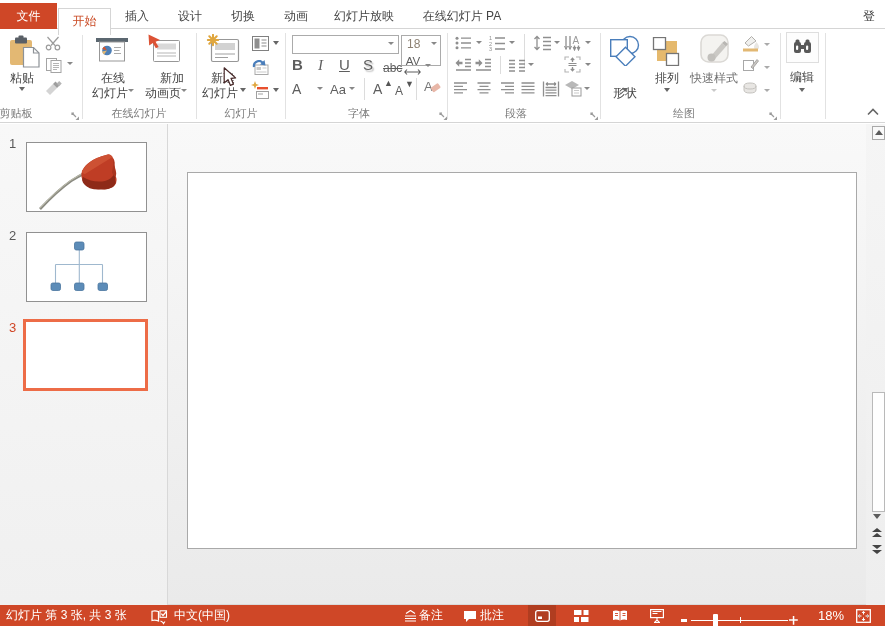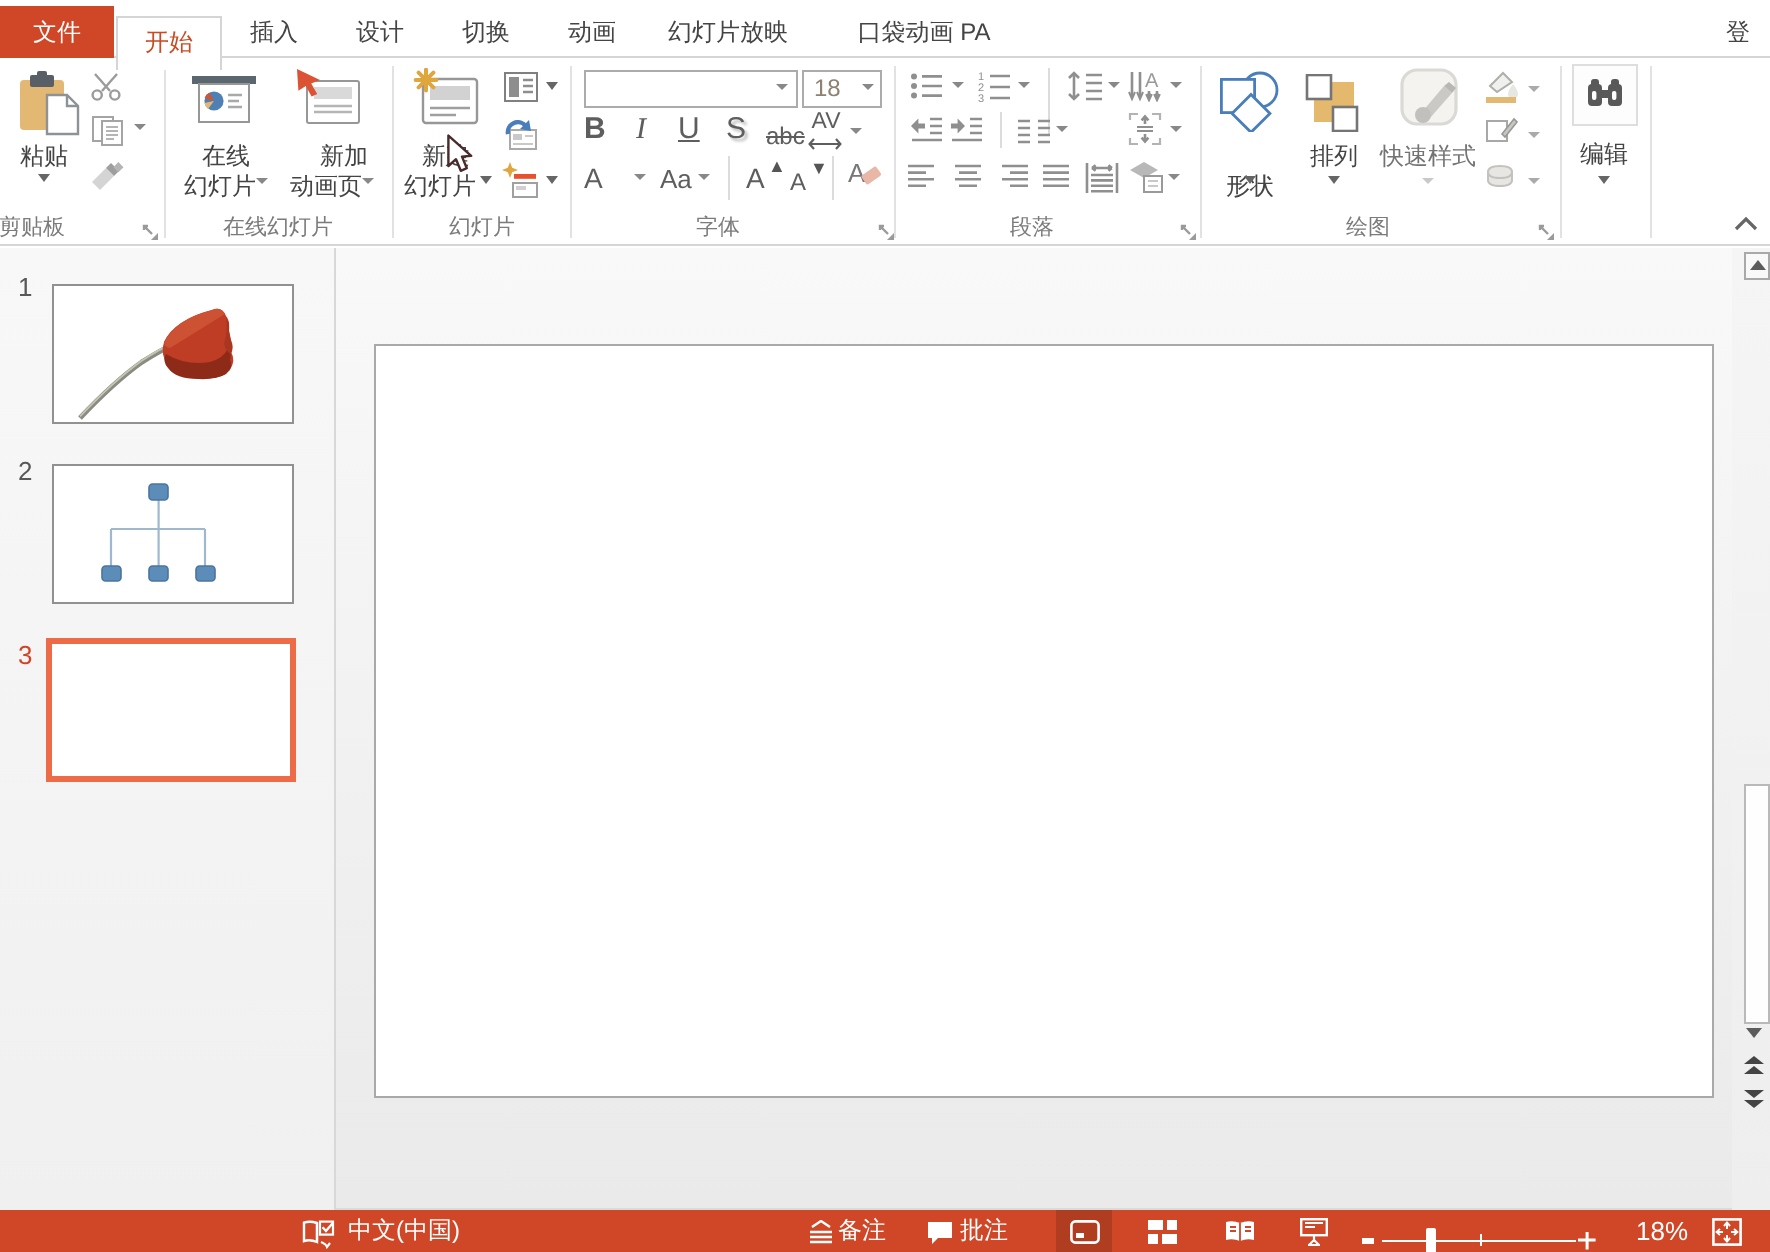--- a/index.html
+++ b/index.html
@@ -37,21 +37,21 @@
 <body>
 <div id="win">
   <div id="tabbar">
     <div id="filetab">文件</div>
     <div id="hometab">开始</div>
     <div class="tab" style="left:137px">插入</div>
     <div class="tab" style="left:190px">设计</div>
     <div class="tab" style="left:243px">切换</div>
     <div class="tab" style="left:296px">动画</div>
     <div class="tab" style="left:364px">幻灯片放映</div>
-    <div class="tab" style="left:462px">口袋动画 PA</div>
+    <div class="tab" style="left:462px">在线幻灯片 PA</div>
     <div id="login">登录</div>
   </div>
   <div id="ribbon">
     <div class="gsep" style="left:82px"></div>
     <div class="gsep" style="left:196px"></div>
     <div class="gsep" style="left:285px"></div>
     <div class="gsep" style="left:447px"></div>
     <div class="gsep" style="left:600px"></div>
     <div class="gsep" style="left:780px"></div>
     <div class="gsep" style="left:825px"></div>
@@ -154,21 +154,21 @@
           <path d="M5 0 l1.1 2.9 L9 4 l-2.9 1.1 L5 8 l-1.1-2.9 L1 4 l2.9-1.1 Z"></path>
         </g>
       <rect x="7" y="6" width="11" height="2.4" fill="#e8502e"></rect>
       <rect x="6.5" y="10.5" width="12" height="7" fill="#fff" stroke="#a0a0a0"></rect>
       <rect x="8" y="12" width="5" height="2" fill="#d0d0d0"></rect>
     </svg>
     <div class="arr" style="left:276px;top:59px"></div>
 
     <div class="abs" style="left:292px;top:6px;width:107px;height:19px;background:#fff;border:1px solid #ababab"></div>
     <div class="arrsm" style="left:391px;top:13px"></div>
-    <div class="abs" style="left:401px;top:6px;width:40px;height:19px;background:#fff;border:1px solid #ababab;font-size:12px;color:#8d8173;line-height:17px;padding-left:5px">18</div>
+    <div class="abs" style="left:401px;top:6px;width:40px;height:31px;background:#fff;border:1px solid #ababab;font-size:12px;color:#8d8173;line-height:17px;padding-left:5px">18</div>
     <div class="arrsm" style="left:434px;top:13px"></div>
     <div class="fbtn" style="left:292px;top:28px;width:13px;font-weight:bold;font-size:15px">B</div>
     <div class="fbtn" style="left:318px;top:28px;width:13px;font-style:italic;font-size:15px;font-family:'Liberation Serif',serif">I</div>
     <div class="fbtn" style="left:339px;top:28px;width:13px;text-decoration:underline;font-size:15px">U</div>
     <div class="fbtn" style="left:363px;top:28px;width:13px;font-size:15px;text-shadow:1.5px 1.5px 1.5px #bbb">S</div>
     <div class="fbtn" style="left:383px;top:31px;width:20px;text-decoration:line-through;font-size:12px">abc</div>
     <div class="fbtn" style="left:404px;top:27px;width:18px;font-size:11.5px;line-height:11px;text-align:center">AV</div>
     <svg class="abs" style="left:404px;top:40px" width="17" height="6" viewBox="0 0 17 6">
         <path d="M3 0.5 L0.8 3 L3 5.5 M14 0.5 L16.2 3 L14 5.5 M1 3 H16" fill="none" stroke="#5e5e5e" stroke-width="1.1"></path>
       </svg>
@@ -419,20 +419,21 @@
           <path d="M0 4 L5 0 L10 4 Z" fill="#444"></path>
           <path d="M0 9 L5 5 L10 9 Z" fill="#444"></path>
         </svg>
       <svg class="abs" style="left:6px;top:420px" width="10" height="10" viewBox="0 0 10 10">
           <path d="M0 1 L5 5 L10 1 Z" fill="#444"></path>
           <path d="M0 6 L5 10 L10 6 Z" fill="#444"></path>
         </svg>
     </div>
   </div>
   <div id="status">
+    <div class="st" style="left:6px">幻灯片 第 3 张, 共 3 张</div>
     <svg class="abs" style="left:151px;top:5px" width="17" height="15" viewBox="0 0 17 15">
       <path d="M7.5 1.5 Q4 0.3 1 1.3 V10.5 Q4 9.5 7.5 11 Z" fill="none" stroke="#fff" stroke-width="1.2"></path>
       <path d="M7.5 1.5 V11" stroke="#fff" stroke-width="1.1"></path>
       <rect x="9" y="0.8" width="6.5" height="6.5" fill="none" stroke="#fff" stroke-width="1.1"></rect>
       <path d="M10.3 3.6 l1.7 1.9 l3.4-4" fill="none" stroke="#fff" stroke-width="1.2"></path>
       <path d="M9.5 11 q2.5 1 3 2.5 l1.5-2" fill="none" stroke="#fff" stroke-width="1.1"></path>
     </svg>
     <div class="st" style="left:174px">中文(中国)</div>
     <svg class="abs" style="left:404px;top:5px" width="13" height="12" viewBox="0 0 13 12">
       <path d="M2 3.5 L6.5 0.5 L11 3.5" fill="none" stroke="#fff" stroke-width="1.2"></path>

